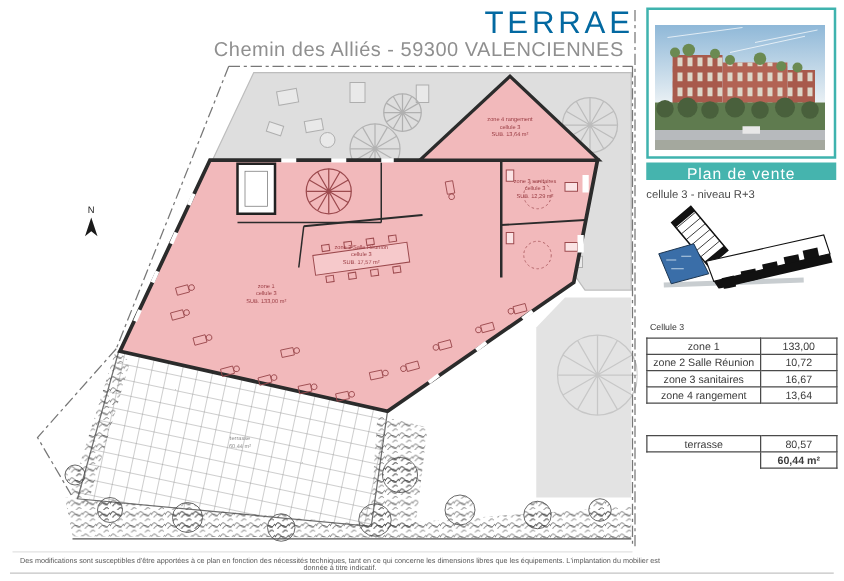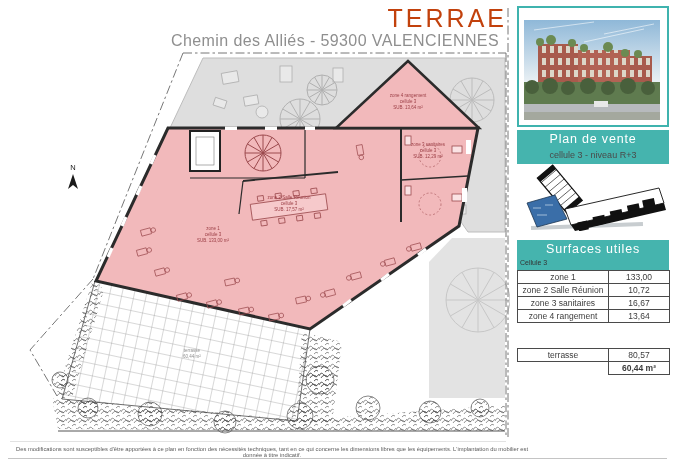--- a/index.html
+++ b/index.html
@@ -1,29 +1,29 @@
 <!DOCTYPE html>
 <html><head>
 <meta charset="utf-8">
 <style>
   html,body{margin:0;padding:0;background:#fff;}
   #page{position:relative;width:675px;height:465px;background:#ffffff;overflow:hidden;
         font-family:"Liberation Sans",sans-serif;}
   
   .title{position:absolute;top:4px;right:168px;font-size:25px;letter-spacing:3px;
-         color:#c2410c;font-weight:400;}
+         color:#0369a1;font-weight:400;}
   .subtitle{position:absolute;top:32px;right:176px;font-size:16px;letter-spacing:.4px;
             color:#8f8f8f;}
   
   .photo-box{position:absolute;left:517px;top:6px;width:148px;height:117px;
              border:2px solid #3fb3ae;background:#fff;}
   .photo-box svg{position:absolute;left:5px;top:12px;}
-  .banner{position:absolute;left:517px;width:152px;height:34px;background:#45b4ae;
+  .banner{position:absolute;left:517px;width:152px;height:14px;background:#45b4ae;
           color:#fff;font-size:12.5px;text-align:center;line-height:18px;letter-spacing:.8px;}
-  .cell-info{position:absolute;left:517px;top:150px;width:152px;text-align:center;
+  .cell-info{position:absolute;left:517px;top:150px;width:152px;text-align:left;
              font-size:9px;color:#4a4a4a;}
   .tbl-caption{position:absolute;left:520px;top:259px;font-size:7px;color:#333;}
   table.surf{position:absolute;left:517px;border-collapse:collapse;table-layout:fixed;
              font-size:8.5px;color:#3c3c3c;}
   table.surf td{border:1px solid #4a4a4a;height:12px;padding:0;text-align:center;
                 overflow:hidden;white-space:nowrap;background:#fff;}
   table.surf td.noborder{border:none;background:transparent;}
   table.surf td.total{font-weight:bold;}
   
   .disclaimer{position:absolute;left:12px;top:446px;width:520px;text-align:center;
@@ -282,21 +282,20 @@
         <rect x="74" y="50" width="12" height="9"></rect>
       <rect x="92" y="48" width="12" height="9"></rect>
         <rect x="110" y="46" width="12" height="9"></rect>
       <rect x="126" y="44" width="12" height="9"></rect>
     </g>
     <polygon points="54,62 147,40 149,47 58,68" fill="#111"></polygon>
     <polygon points="10,40 38,32 50,56 20,64" fill="#3a6ea8" stroke="#1c3550" stroke-width="0.8"></polygon>
     <path d="M16,45h8M28,42h8M20,52h10" stroke="#cfe0ee" stroke-width="0.7"></path>
   </svg>
 
-  <div class="banner" style="top:240px;">Surfaces utiles</div>
   <div class="tbl-caption">Cellule 3</div>
 
   <table class="surf" style="top:270px;width:152px;">
     <colgroup>
         <col style="width:91px">
         <col style="width:61px">
       </colgroup>
     <tbody>
         <tr>
       <td>zone 1</td>

